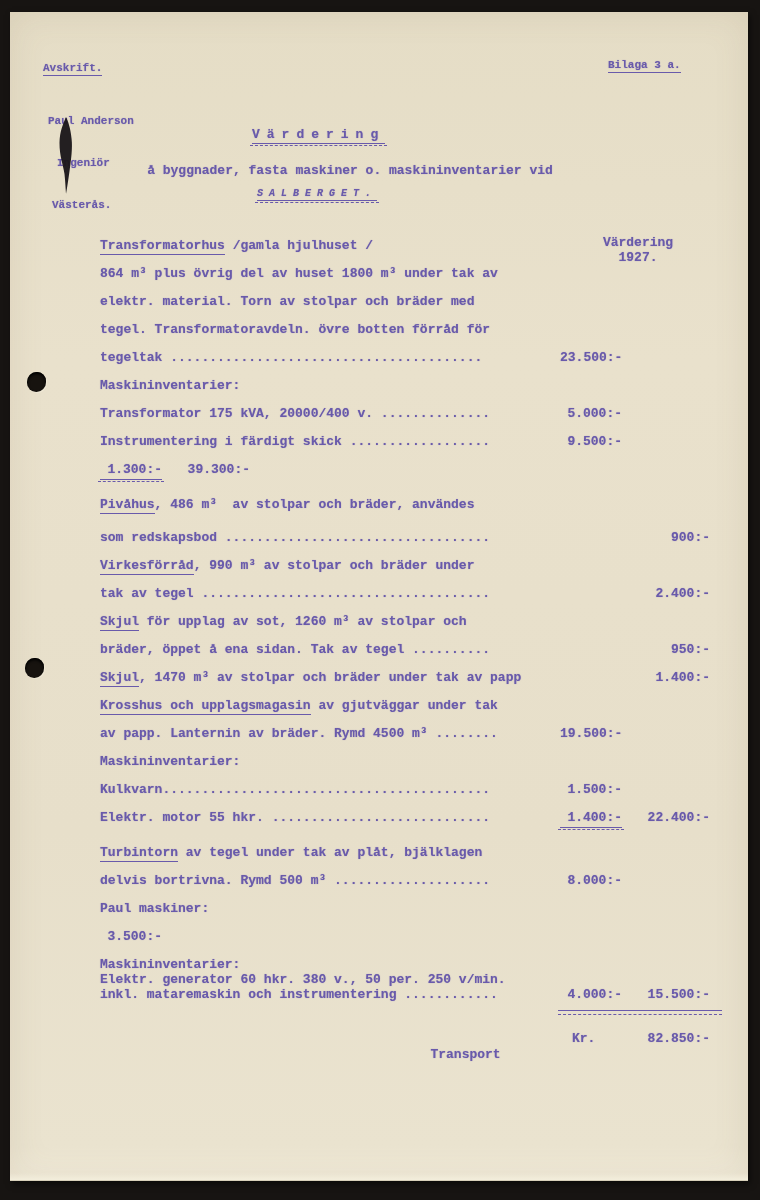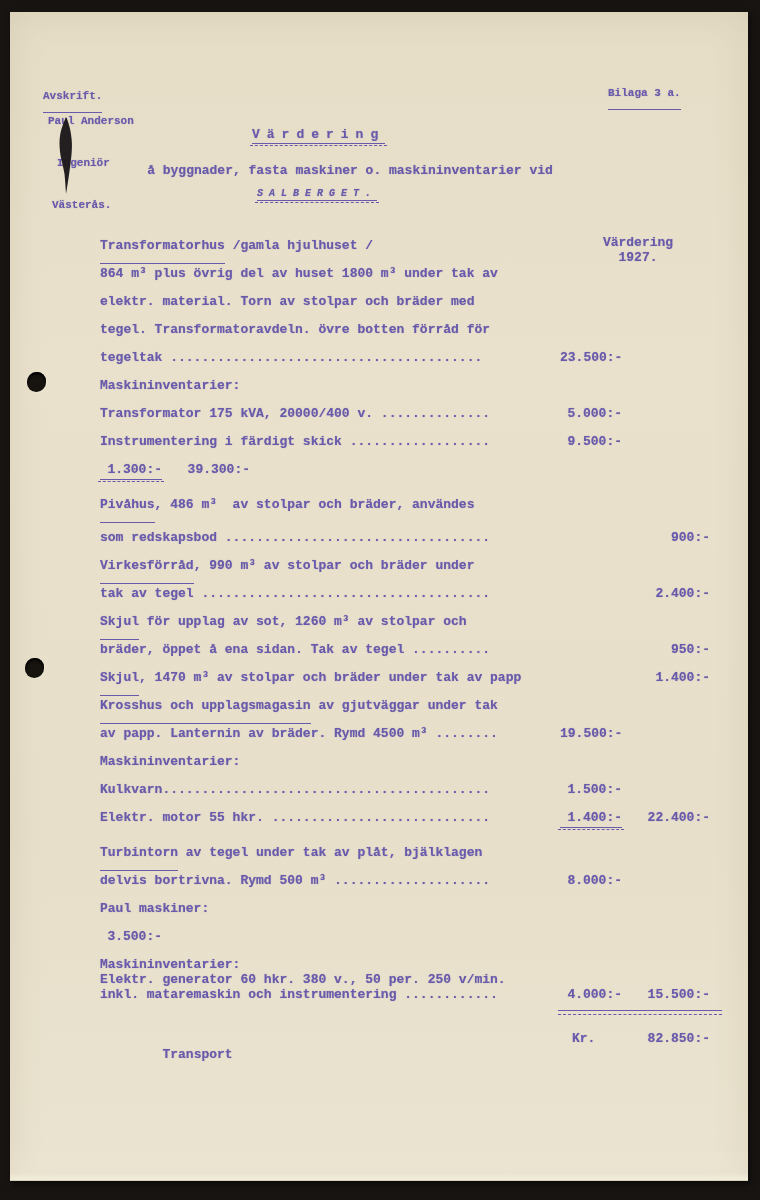--- a/index.html
+++ b/index.html
@@ -20,21 +20,21 @@
     position:absolute;left:10px;top:12px;width:738px;height:1169px;
     background:linear-gradient(180deg,#e5ddc6 0%,#e9e1cc 30%,#e7dfca 70%,#eae3cf 97%,#f1ebd9 100%);
     box-shadow:inset 0 0 35px rgba(120,100,70,0.12), 2px 3px 6px rgba(0,0,0,0.5);
   }
   .ink{
     color:var(--ink);
     font-weight:bold;
     text-shadow:0 0 1px rgba(100,88,170,0.55);
   }
   
-  .u1{border-bottom:1.6px solid currentColor;padding-bottom:10px;margin-top:28px;}
+  .u1{border-bottom:1.6px solid currentColor;padding-bottom:1px;}
   .u2{position:relative;border-bottom:1.6px solid currentColor;padding-bottom:1px;}
   .u2::after{
     content:"";position:absolute;left:-2px;right:-2px;top:calc(100% + 2px);
     border-top:1.7px dashed currentColor;
   }
   
   .copy-label{position:absolute;left:33px;top:50px;font-size:11px;}
   .attachment-label{position:absolute;left:598px;top:47px;font-size:11px;}
   .author{position:absolute;left:38px;top:74px;font-size:11px;line-height:14px;white-space:pre;}
   .author .l2{margin-left:9px;}
@@ -57,21 +57,21 @@
   .sp-tight{margin-top:-1px !important;}
   .sum-rule{
     margin-left:458px;width:164px;margin-top:7px;height:1px;
     border-top:1.9px solid var(--ink);position:relative;
   }
   .sum-rule::after{
     content:"";position:absolute;left:0;right:0;top:3px;
     border-top:1.8px dashed var(--ink);
   }
   .transport-row{margin-top:19px;}
-  .transport-row .txt span{}
+  .transport-row .txt span{margin-left:268px;}
   .transport-row .v1{text-align:left;padding-left:12px;box-sizing:border-box;}
   
   .hole{
     position:absolute;width:19px;height:20px;border-radius:50% 45% 50% 48%;
     background:#17130f;
     box-shadow:inset 0 2px 3px #000, 1px 1px 1px rgba(255,252,240,0.3);
   }
   .hole.h1{left:17px;top:360px;}
   .hole.h2{left:15px;top:646px;}
   .ink-stain{position:absolute;left:45px;top:104px;width:22px;height:80px;}

